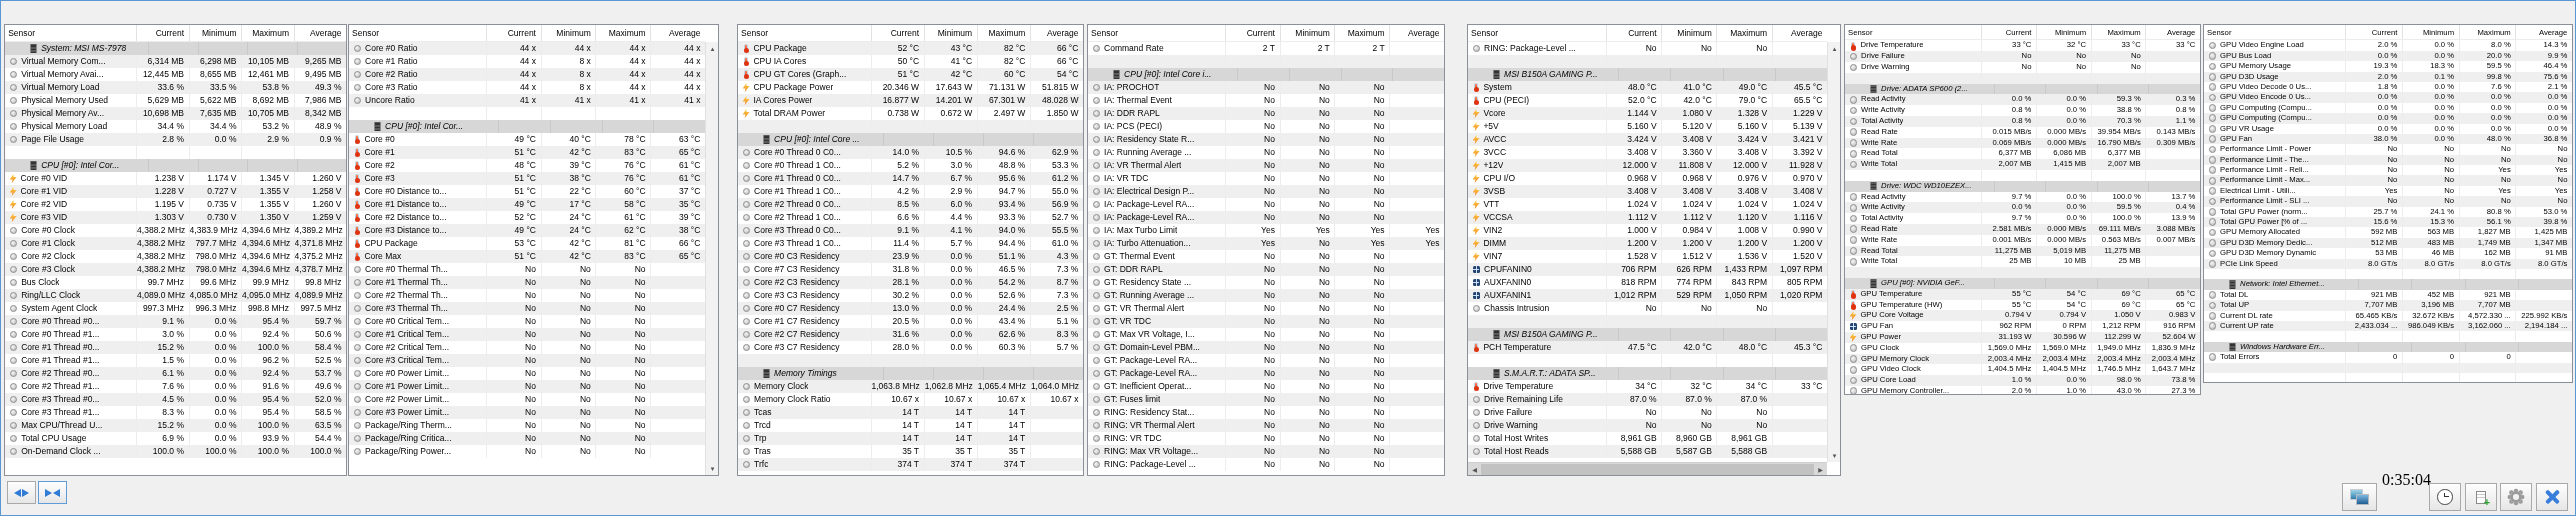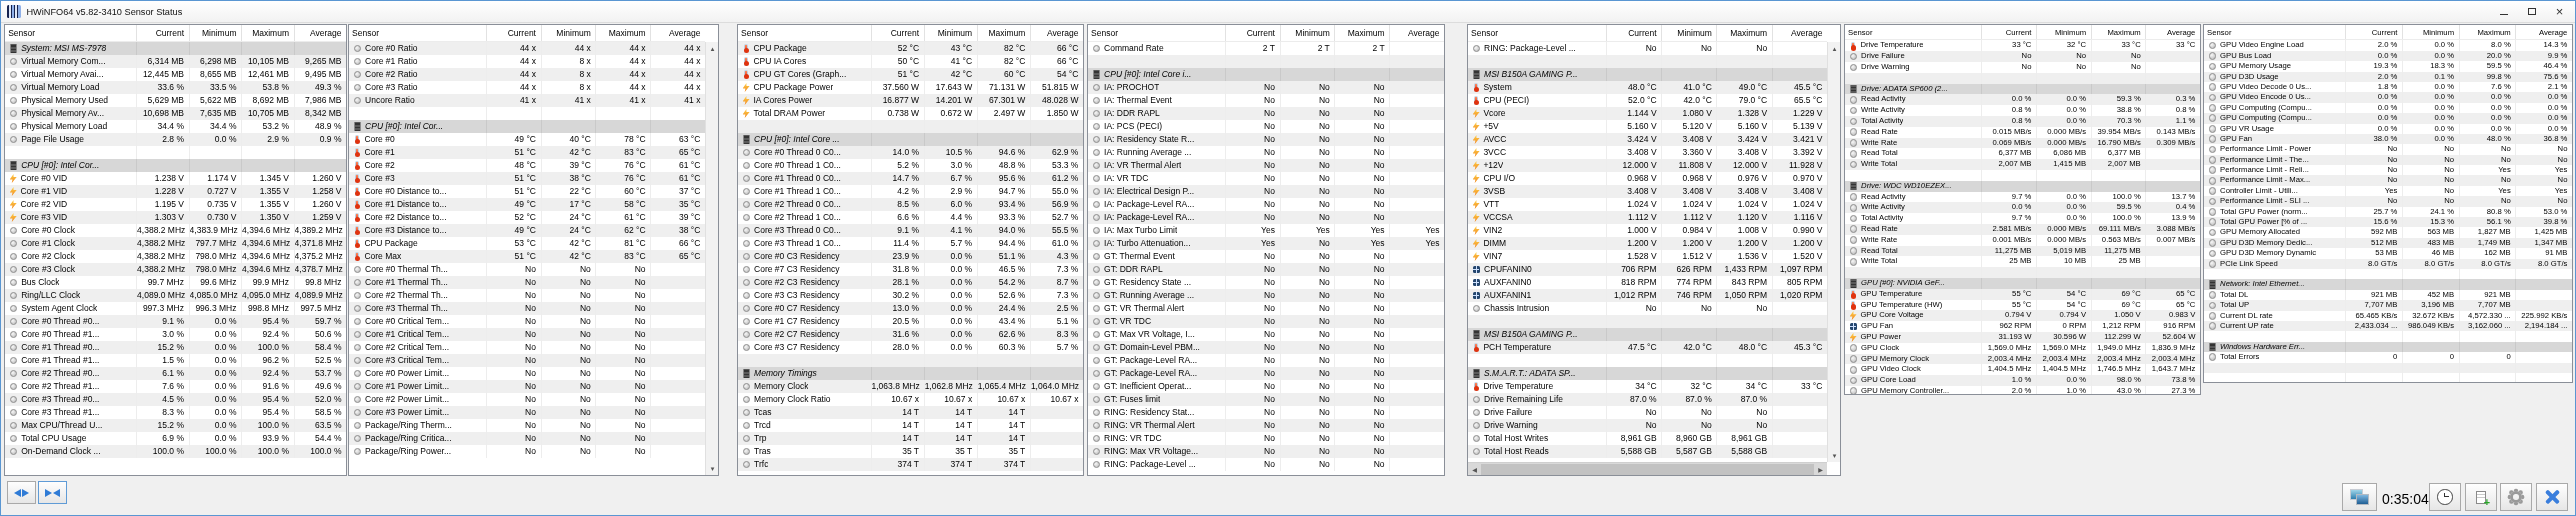--- a/index.html
+++ b/index.html
@@ -31,21 +31,21 @@
   .pane.has-v .inner{right:13px;}
   .pane.has-h .inner{bottom:13px;}
   .cols{display:flex;height:var(--hh);line-height:var(--hh);font-size:var(--fs);background:#fff;border-bottom:0.8px solid #ececec;}
   .cols .ch{border-left:0.8px solid #e2e2e2;color:#000;}
   .cols .ch:first-child{border-left:none;}
   .lab{flex:1 1 auto;min-width:0;display:flex;align-items:center;padding-left:3.1px;white-space:nowrap;overflow:hidden;}
   .c{flex:0 0 15.4%;text-align:right;padding-right:4.6px;white-space:nowrap;overflow:hidden;}
   .row{display:flex;height:var(--rh);line-height:var(--rh);font-size:var(--fs);}
   .row .c{border-left:0.8px solid #ededed;}
   .row.alt{background:#efefef;}
-  .row.sect{background:#d7d7d7;}
+  .row.sect{background:#d7d7d7;padding-left:20px;}
   .row.sect .lab{font-style:italic;}
   .row.sect .c{border-left-color:#c9c9c9;}
   .txt{white-space:nowrap;overflow:hidden;}
   
   .ic{display:inline-block;flex:0 0 auto;margin-right:3.8px;margin-left:1.5px;}
   .ic-gauge{width:7.7px;height:7.7px;border-radius:50%;background:radial-gradient(circle at 35% 35%,#f7f7f7,#b5b5b5);border:0.8px solid #8d8d8d;}
   .ic-temp{width:3.8px;height:8.5px;background:linear-gradient(#ff8a5e,#d62a12);border:0.8px solid #bbd0e2;border-radius:1.5px;position:relative;margin-left:3.1px;margin-right:5.4px;}
   .ic-temp::after{content:'';position:absolute;left:-1.5px;bottom:-1.5px;width:5.4px;height:5.4px;background:#e0330f;border-radius:50%;}
   .ic-bolt{width:7px;height:9.2px;background:linear-gradient(#ffd34d,#f0841c);clip-path:polygon(55% 0,0 60%,40% 60%,30% 100%,100% 35%,55% 35%);}
   .ic-chip{width:7.7px;height:8.5px;background:repeating-linear-gradient(#5a5a5a 0 1.5px,#333 1.5px 3.1px);border-left:1.5px solid #8a8a8a;border-right:1.5px solid #8a8a8a;}
@@ -65,54 +65,41 @@
        display:flex;align-items:center;justify-content:center;gap:1.5px;}
   .btn-expand{left:6.1px;top:480px;width:29px;height:23px;}
   .btn-collapse{left:37px;top:480px;width:29px;height:23px;border:1.5px solid #5f9bd6;}
   .tri-l{width:0;height:0;border-top:4.6px solid transparent;border-bottom:4.6px solid transparent;border-right:7px solid #2f7bd6;}
   .tri-r{width:0;height:0;border-top:4.6px solid transparent;border-bottom:4.6px solid transparent;border-left:7px solid #2f7bd6;}
   .btn-network{left:2341px;top:482px;width:35px;height:28px;}
   .btn-clock{left:2428px;top:482px;width:32px;height:28px;}
   .btn-report{left:2464px;top:482px;width:32px;height:28px;}
   .btn-settings{left:2499px;top:482px;width:32px;height:28px;}
   .btn-close{left:2535px;top:482px;width:32px;height:28px;}
-  .time-label{position:absolute;left:2381px;top:490px;font-size:14px;color:#000;}
+  .time-label{position:absolute;left:2381px;top:470px;font-size:16px;color:#000;font-family:Liberation Serif, serif;}
   .ic-net{position:relative;width:18.4px;height:15.4px;}
   .ic-net::before{content:'';position:absolute;left:0;top:0;width:10.8px;height:8.5px;border:1.5px solid #c7ccd4;background:linear-gradient(#9fd4e8,#2e7fae);}
   .ic-net::after{content:'';position:absolute;right:0;bottom:0;width:10.8px;height:8.5px;border:1.5px solid #b4bac2;background:linear-gradient(#7fb8e0,#1f5e94);}
   .ic-clock{width:15.4px;height:15.4px;border-radius:50%;border:1.5px solid #444;background:#fff;position:relative;}
   .ic-clock::before{content:'';position:absolute;left:5.4px;top:2.3px;width:1.5px;height:4.6px;background:#333;}
   .ic-clock::after{content:'';position:absolute;left:6.1px;top:5.4px;width:4.6px;height:1.5px;background:#333;}
   .ic-report{width:10.8px;height:13px;background:#fff;border:0.8px solid #8a8a8a;position:relative;
              background-image:repeating-linear-gradient(#fff 0 2.3px,#c9c9c9 2.3px 3.1px);}
   .ic-report::after{content:'+';position:absolute;right:-4.6px;bottom:-5.4px;color:#28a428;font-weight:bold;font-size:10.8px;}
   .ic-gear{width:11.5px;height:11.5px;border-radius:50%;border:3.1px solid #9a9a9a;
            box-shadow:0 -6.1px 0 -3.8px #9a9a9a,0 6.1px 0 -3.8px #9a9a9a,6.1px 0 0 -3.8px #9a9a9a,-6.1px 0 0 -3.8px #9a9a9a,
                       4.6px 4.6px 0 -3.8px #9a9a9a,-4.6px 4.6px 0 -3.8px #9a9a9a,4.6px -4.6px 0 -3.8px #9a9a9a,-4.6px -4.6px 0 -3.8px #9a9a9a;}
   .ic-x{position:relative;width:15.4px;height:15.4px;}
   .ic-x::before,.ic-x::after{content:'';position:absolute;left:-0.8px;top:6.1px;width:17px;height:3.8px;background:#3a7edc;border-radius:1.5px;}
   .ic-x::before{transform:rotate(45deg);} .ic-x::after{transform:rotate(-45deg);}
 </style>
 </head>
 <body>
 
 <div class="window">
-  <div class="titlebar">
-    <span class="app-icon"></span>
-    <span class="title-text">HWiNFO64 v5.82-3410 Sensor Status</span>
-    <span class="cap cap-min">
-        <span class="glyph-min"></span>
-      </span>
-    <span class="cap cap-max">
-        <span class="glyph-max"></span>
-      </span>
-    <span class="cap cap-close">
-        <span>×</span>
-      </span>
-  </div>
 
   <div class="main">
       <div class="pane">
         <div class="inner">
           <div class="cols">
             <div class="lab ch">Sensor</div>
             <div class="c ch">Current</div>
             <div class="c ch">Minimum</div>
             <div class="c ch">Maximum</div>
             <div class="c ch">Average</div>
@@ -805,21 +792,21 @@
             <div class="c">51 °C</div>
             <div class="c">42 °C</div>
             <div class="c">60 °C</div>
             <div class="c">54 °C</div>
           </div>
           <div class="row">
             <div class="lab">
               <div class="ic ic-bolt"></div>
               <div class="txt">CPU Package Power</div>
             </div>
-            <div class="c">37.560 W</div>
+            <div class="c">20.346 W</div>
             <div class="c">17.643 W</div>
             <div class="c">71.131 W</div>
             <div class="c">51.815 W</div>
           </div>
           <div class="row alt">
             <div class="lab">
               <div class="ic ic-bolt"></div>
               <div class="txt">IA Cores Power</div>
             </div>
             <div class="c">16.877 W</div>
@@ -1636,21 +1623,21 @@
             <div class="c">774 RPM</div>
             <div class="c">843 RPM</div>
             <div class="c">805 RPM</div>
           </div>
           <div class="row alt">
             <div class="lab">
               <div class="ic ic-fan"></div>
               <div class="txt">AUXFANIN1</div>
             </div>
             <div class="c">1,012 RPM</div>
-            <div class="c">746 RPM</div>
+            <div class="c">529 RPM</div>
             <div class="c">1,050 RPM</div>
             <div class="c">1,020 RPM</div>
           </div>
           <div class="row">
             <div class="lab">
               <div class="ic ic-gauge"></div>
               <div class="txt">Chassis Intrusion</div>
             </div>
             <div class="c">No</div>
             <div class="c">No</div>
@@ -2249,21 +2236,21 @@
               <div class="txt">Performance Limit - Max...</div>
             </div>
             <div class="c">No</div>
             <div class="c">No</div>
             <div class="c">No</div>
             <div class="c">No</div>
           </div>
           <div class="row">
             <div class="lab">
               <div class="ic ic-gauge"></div>
-              <div class="txt">Controller Limit - Utili...</div>
+              <div class="txt">Electrical Limit - Utili...</div>
             </div>
             <div class="c">Yes</div>
             <div class="c">No</div>
             <div class="c">Yes</div>
             <div class="c">Yes</div>
           </div>
           <div class="row alt">
             <div class="lab">
               <div class="ic ic-gauge"></div>
               <div class="txt">Performance Limit - SLI ...</div>

